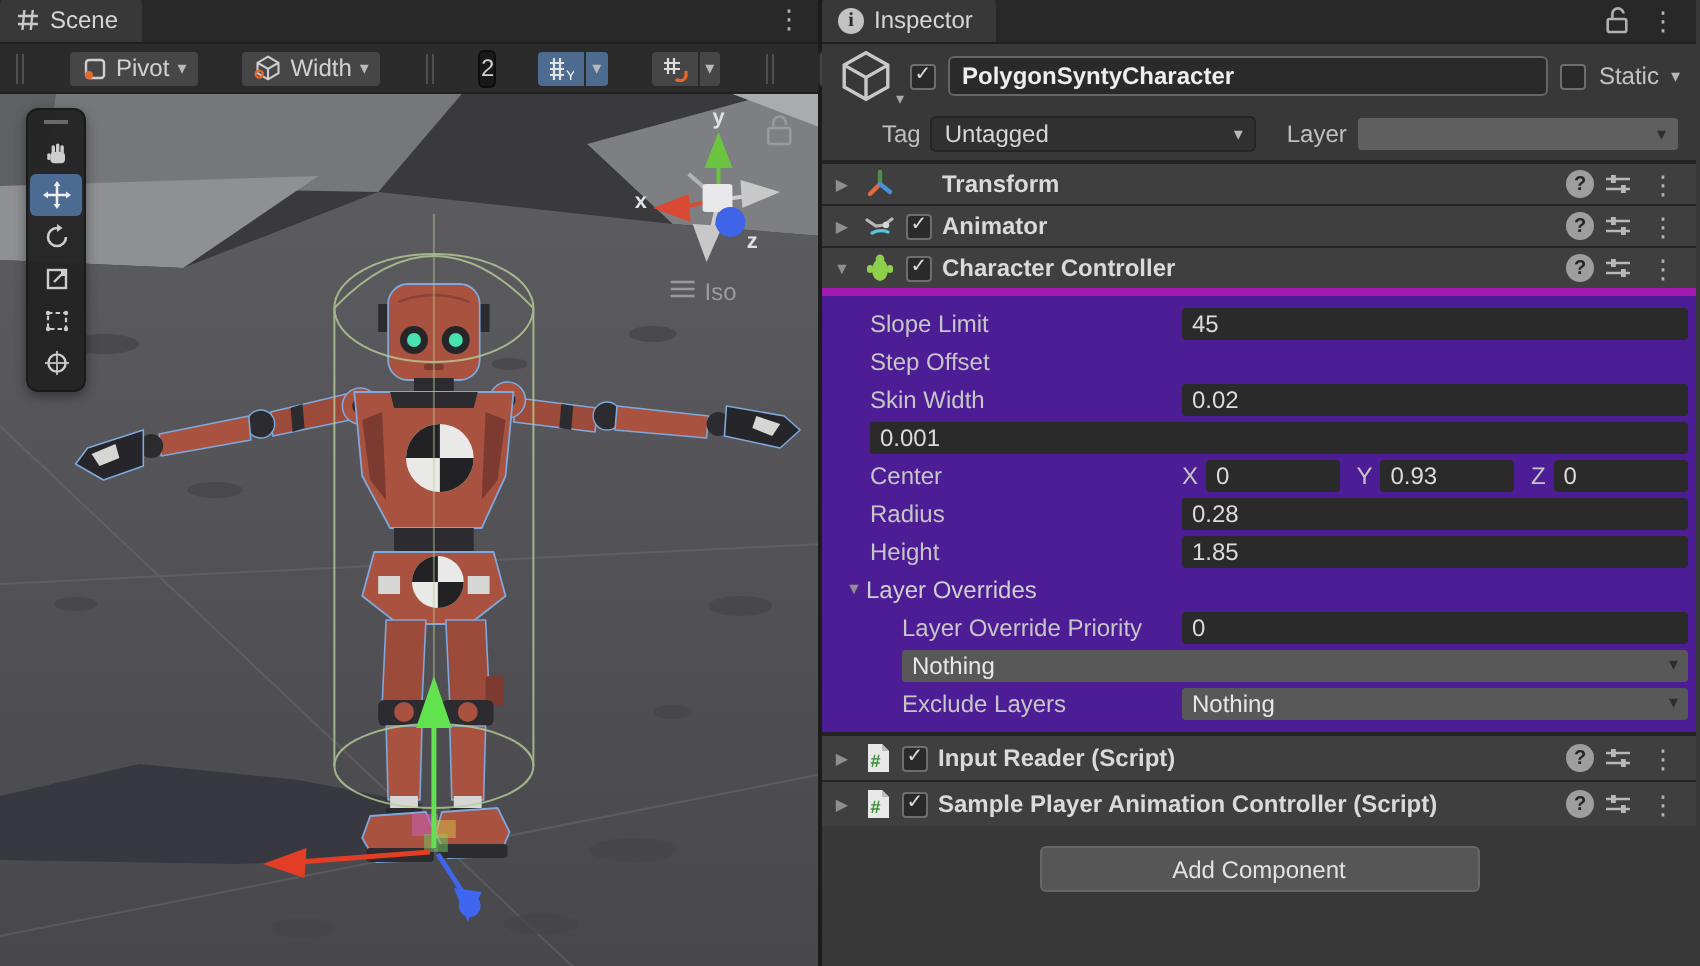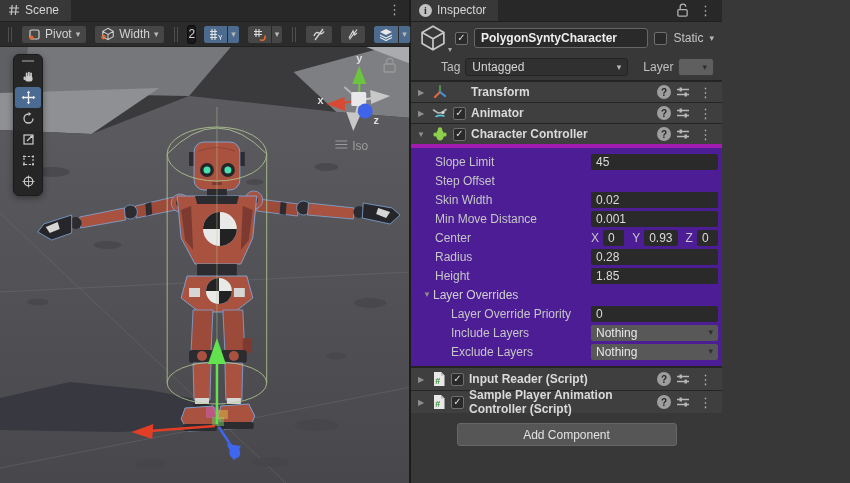--- a/index.html
+++ b/index.html
@@ -1,37 +1,37 @@
 <!DOCTYPE html>
 <html><head>
 <meta charset="utf-8">
 <style>
   * { margin:0; padding:0; box-sizing:border-box; }
   html,body { width:850px; height:483px; overflow:hidden; background:#383838;
     font-family:"Liberation Sans", sans-serif; font-size:12px; color:#c8c8c8;
     -webkit-user-select:none; user-select:none; }
-  .app { display:flex; width:722px; height:483px; }
+  .app { display:flex; width:850px; height:483px; }
 
   
   .tabbar { height:22px; background:#282828; display:flex; align-items:flex-end;
     position:relative; border-bottom:1px solid #202020; }
   .tab { height:22px; display:flex; align-items:center; gap:5px; padding:0 12px 0 8px;
     background:#383838; border-radius:3px 3px 0 0; color:#d6d6d6; }
   .kebab { color:#b4b4b4; font-size:13px; line-height:1; padding:0 4px; cursor:default; }
   .dd { font-size:9px; color:#b8b8b8; line-height:1; }
   .checkbox { width:13px; height:13px; background:#2a2a2a; border:1px solid #6e6e6e;
     border-radius:2px; display:inline-flex; align-items:center; justify-content:center;
     color:#dcdcdc; font-size:10px; line-height:1; flex:none; }
   .fold { font-size:8px; color:#8f8f8f; width:12px; text-align:center; flex:none; }
 
   
   .scene-panel { width:411px; border-right:2px solid #1c1c1c; display:flex; flex-direction:column; }
   .scene-tab-kebab { position:absolute; right:4px; top:3px; }
   .scene-toolbar { height:25px; background:#2b2b2b; display:flex; align-items:center;
-    gap:7px; padding:0 4px 0 6px; border-bottom:1px solid #202020; }
+    gap:20px; padding:0 4px 0 6px; border-bottom:1px solid #202020; }
   .tsep { width:4px; height:15px; border-left:1px solid #4f4f4f; border-right:1px solid #4f4f4f; margin:0 2px; flex:none; }
   .tbtn { height:19px; background:#464646; border:1px solid #2a2a2a; border-radius:3px;
     color:#d2d2d2; font-family:inherit; font-size:12px; display:inline-flex; align-items:center;
     gap:4px; padding:0 6px; cursor:default; }
   .tbtn.blue { background:#4c6b8f; }
   .tbtn.sq { padding:0 5px; }
   .btngroup { display:inline-flex; }
   .btngroup .tbtn:first-child { border-radius:3px 0 0 3px; border-right:none; }
   .btngroup .tbtn:last-child { border-radius:0 3px 3px 0; padding:0 3px; }
   .tfield { width:38px; height:19px; background:#191919; border:1px solid #0d0d0d;
@@ -499,21 +499,20 @@
         <div class="pfield">45</div>
       </div>
       <div class="prop-row">
         <span class="plabel">Step Offset</span>
       </div>
       <div class="prop-row">
         <span class="plabel">Skin Width</span>
         <div class="pfield">0.02</div>
       </div>
       <div class="prop-row">
-        <span class="plabel">Min Move Distance</span>
         <div class="pfield">0.001</div>
       </div>
       <div class="prop-row">
         <span class="plabel">Center</span>
         <div class="vec3">
           <span class="axis">X</span>
           <div class="pfield">0</div>
           <span class="axis">Y</span>
           <div class="pfield">0.93</div>
           <span class="axis">Z</span>
@@ -530,21 +529,20 @@
       </div>
       <div class="prop-row fold-row" style="padding-left:10px;">
         <span class="fold">▼</span>
         <span class="plabel2">Layer Overrides</span>
       </div>
       <div class="prop-row indent">
         <span class="plabel">Layer Override Priority</span>
         <div class="pfield">0</div>
       </div>
       <div class="prop-row indent">
-        <span class="plabel">Include Layers</span>
         <div class="pdrop">
           <span>Nothing</span>
           <span class="dd">▾</span>
         </div>
       </div>
       <div class="prop-row indent">
         <span class="plabel">Exclude Layers</span>
         <div class="pdrop">
           <span>Nothing</span>
           <span class="dd">▾</span>

